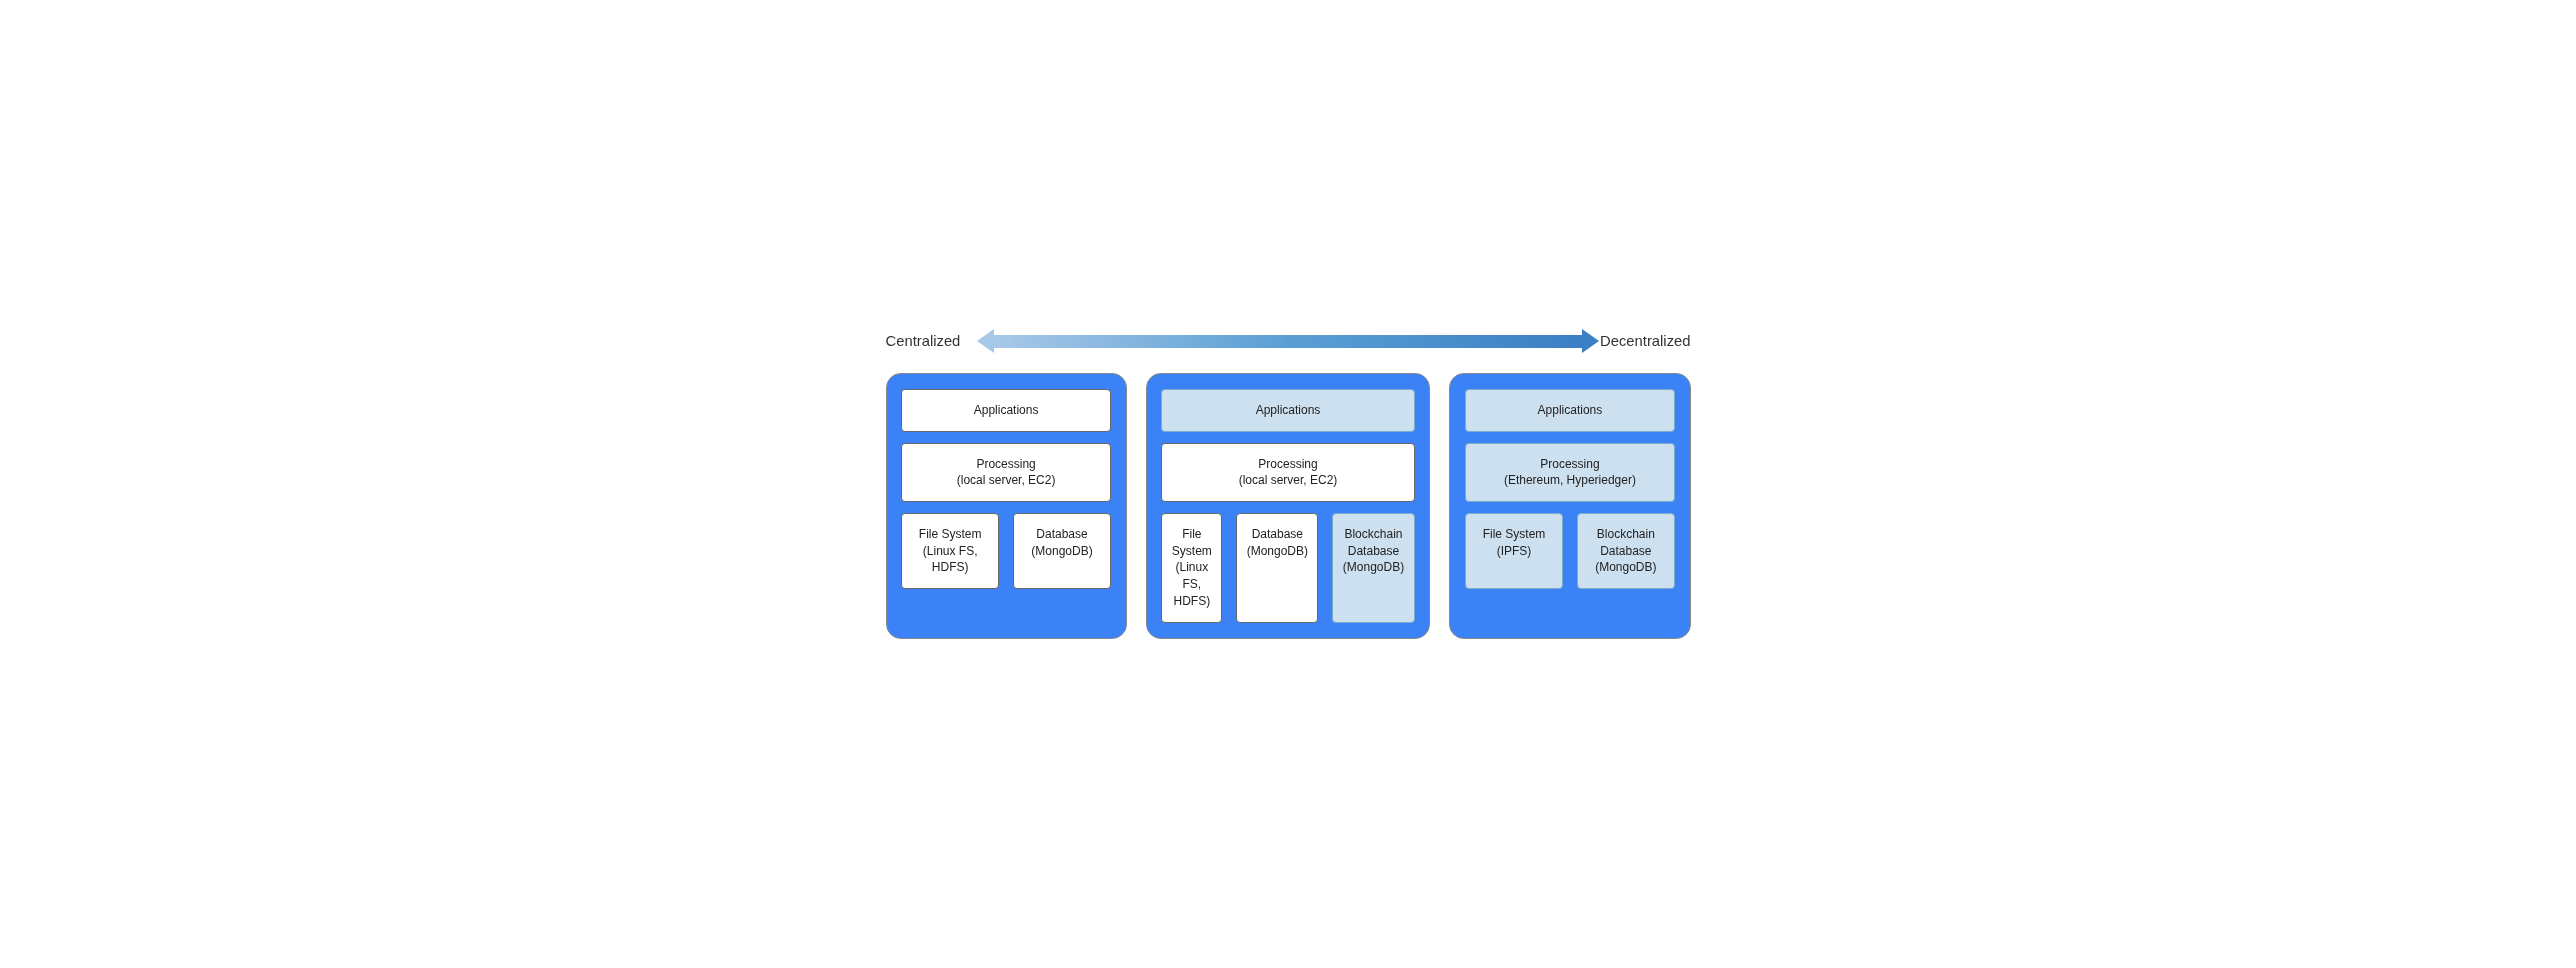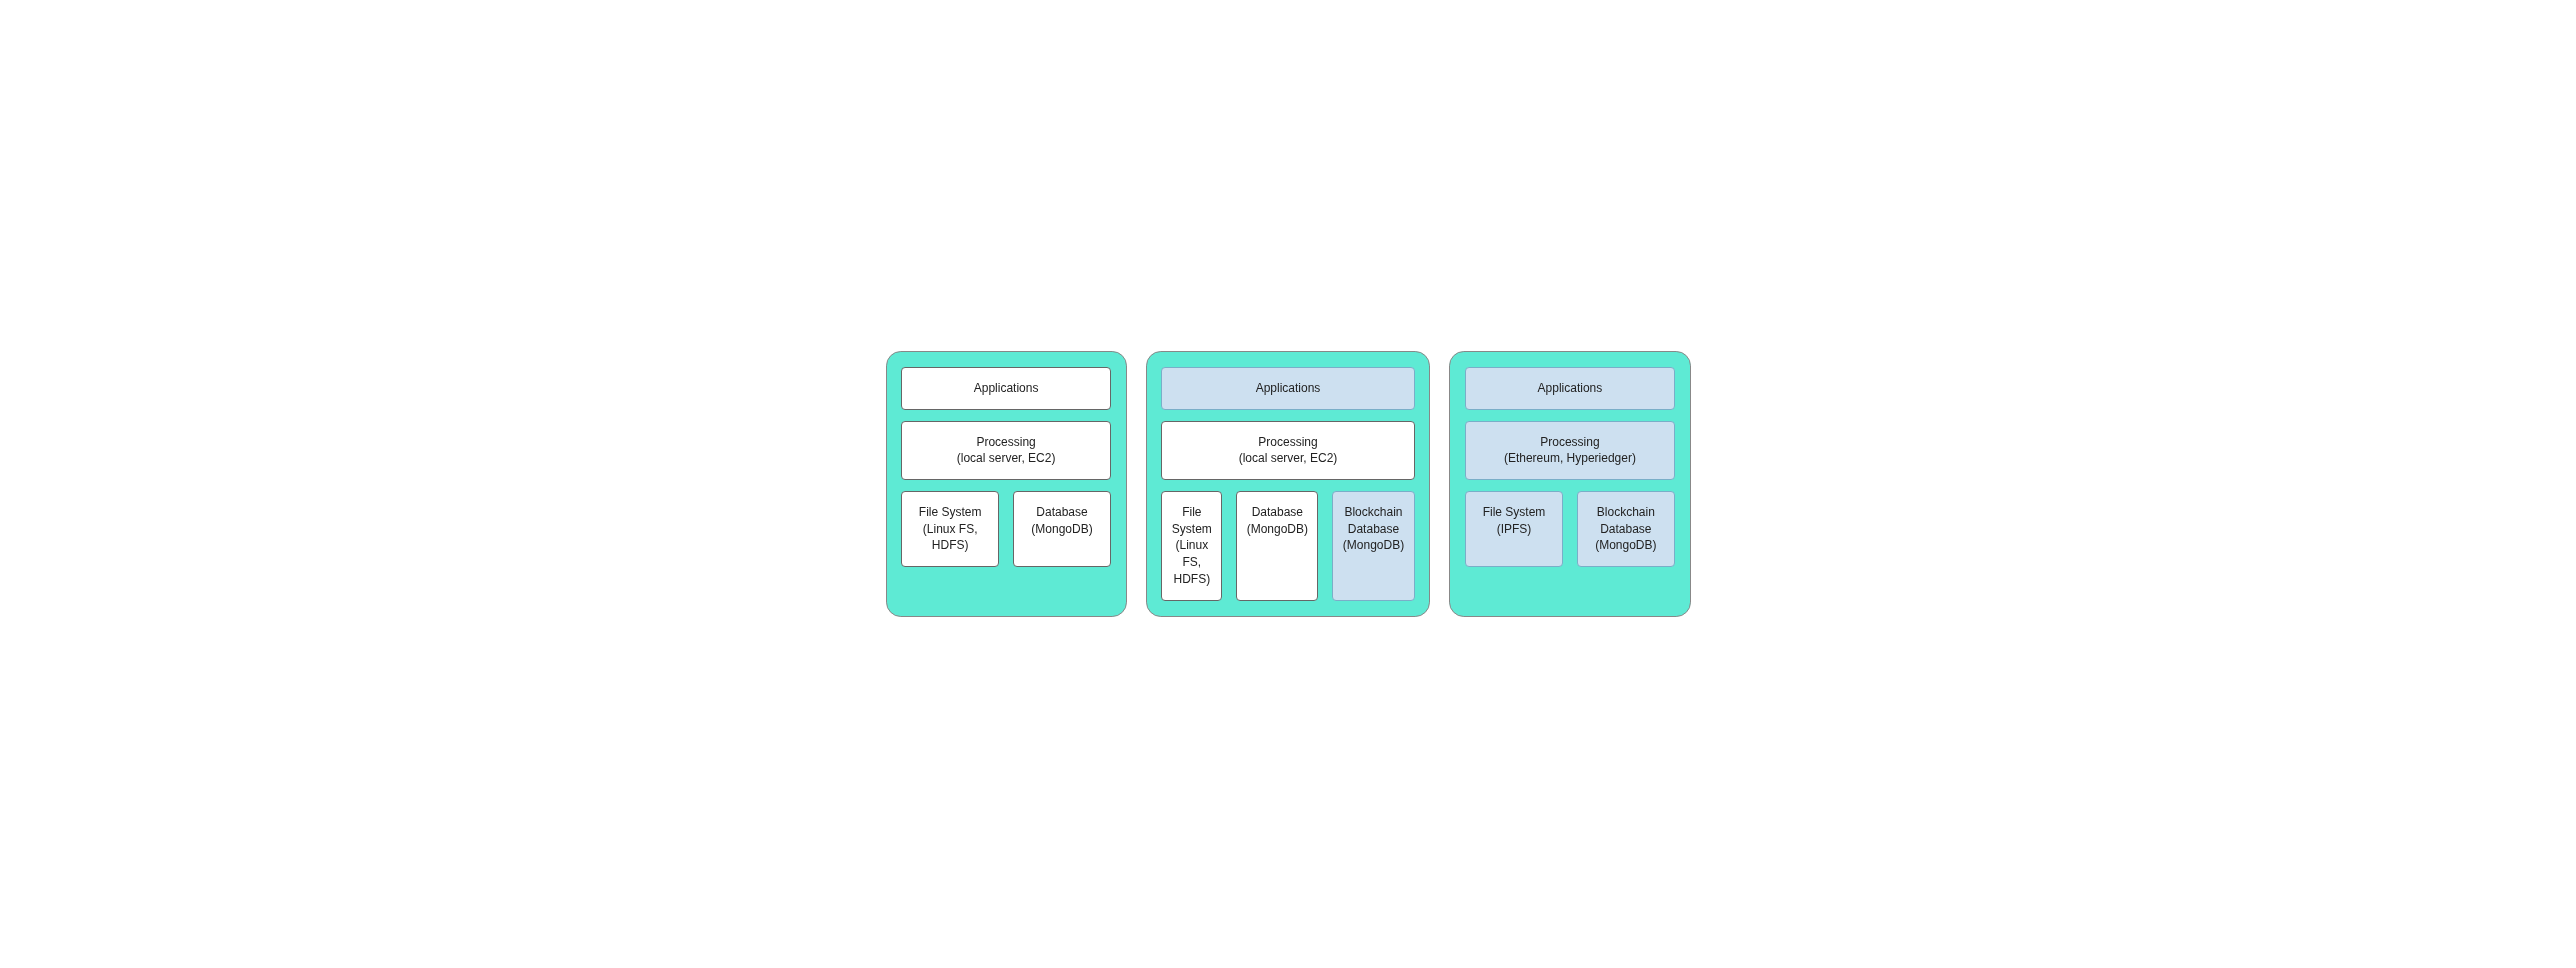--- a/index.html
+++ b/index.html
@@ -93,21 +93,21 @@
       display: flex;
       gap: 19px;
       align-items: stretch;
     }
 
     
     .card {
       border: 1.3px solid #888;
       border-radius: 14.8px;
       padding: 14.8px;
-      background: #5eead4;
+      background: #3b82f6;
       flex: 1;
       display: flex;
       flex-direction: column;
       gap: 10.7px;
     }
 
     
     .box {
       border: 1.3px solid #666;
       border-radius: 4px;
@@ -132,20 +132,27 @@
 
     .box-row .box {
       flex: 1;
     }
   </style>
 </head>
 <body>
 
 <div class="diagram-wrapper">
 
+  <div class="arrow-row">
+    <span class="arrow-label-left">Centralized</span>
+    <div class="arrow-bar-container">
+      <div class="arrow-bar"></div>
+    </div>
+    <span class="arrow-label-right">Decentralized</span>
+  </div>
 
   <div class="columns">
   <div class="card">
         <div class="box">Applications</div>
         <div class="box" style="white-space: pre-line;">Processing
 (local server, EC2)</div>
         <div class="box-row">
           <div class="box" style="white-space: pre-line;">File System
 (Linux FS,
 HDFS)</div>

